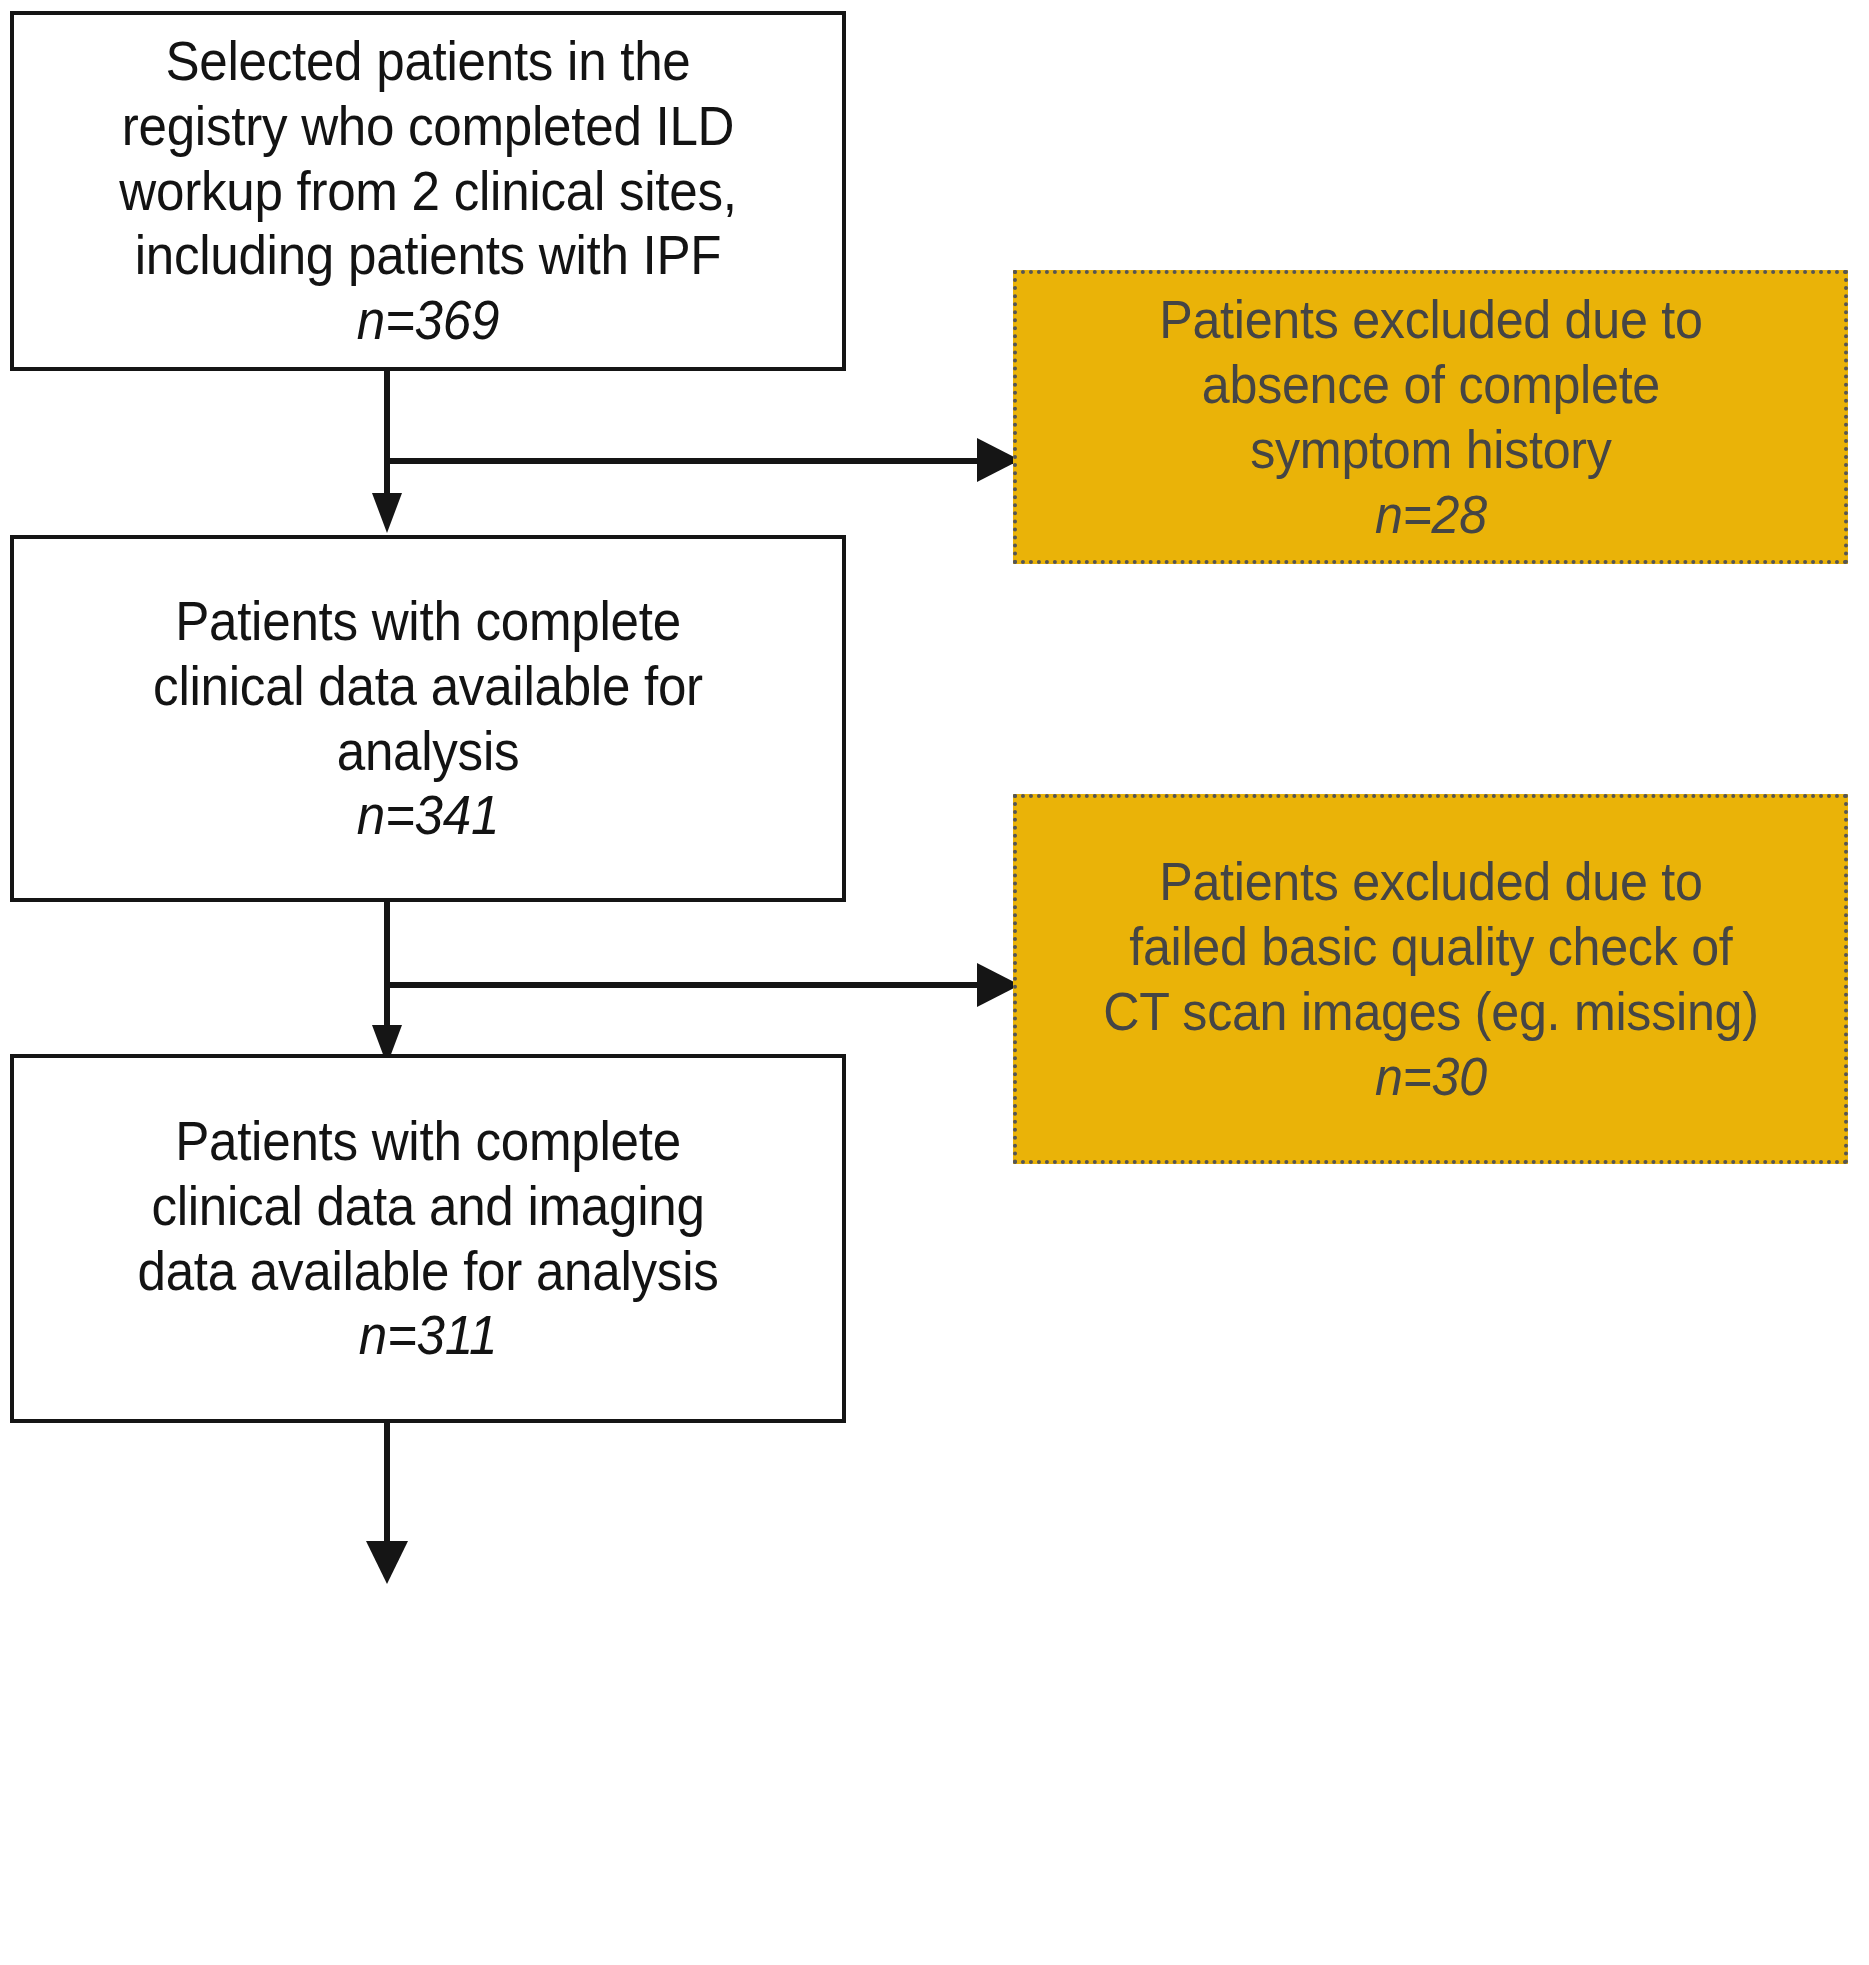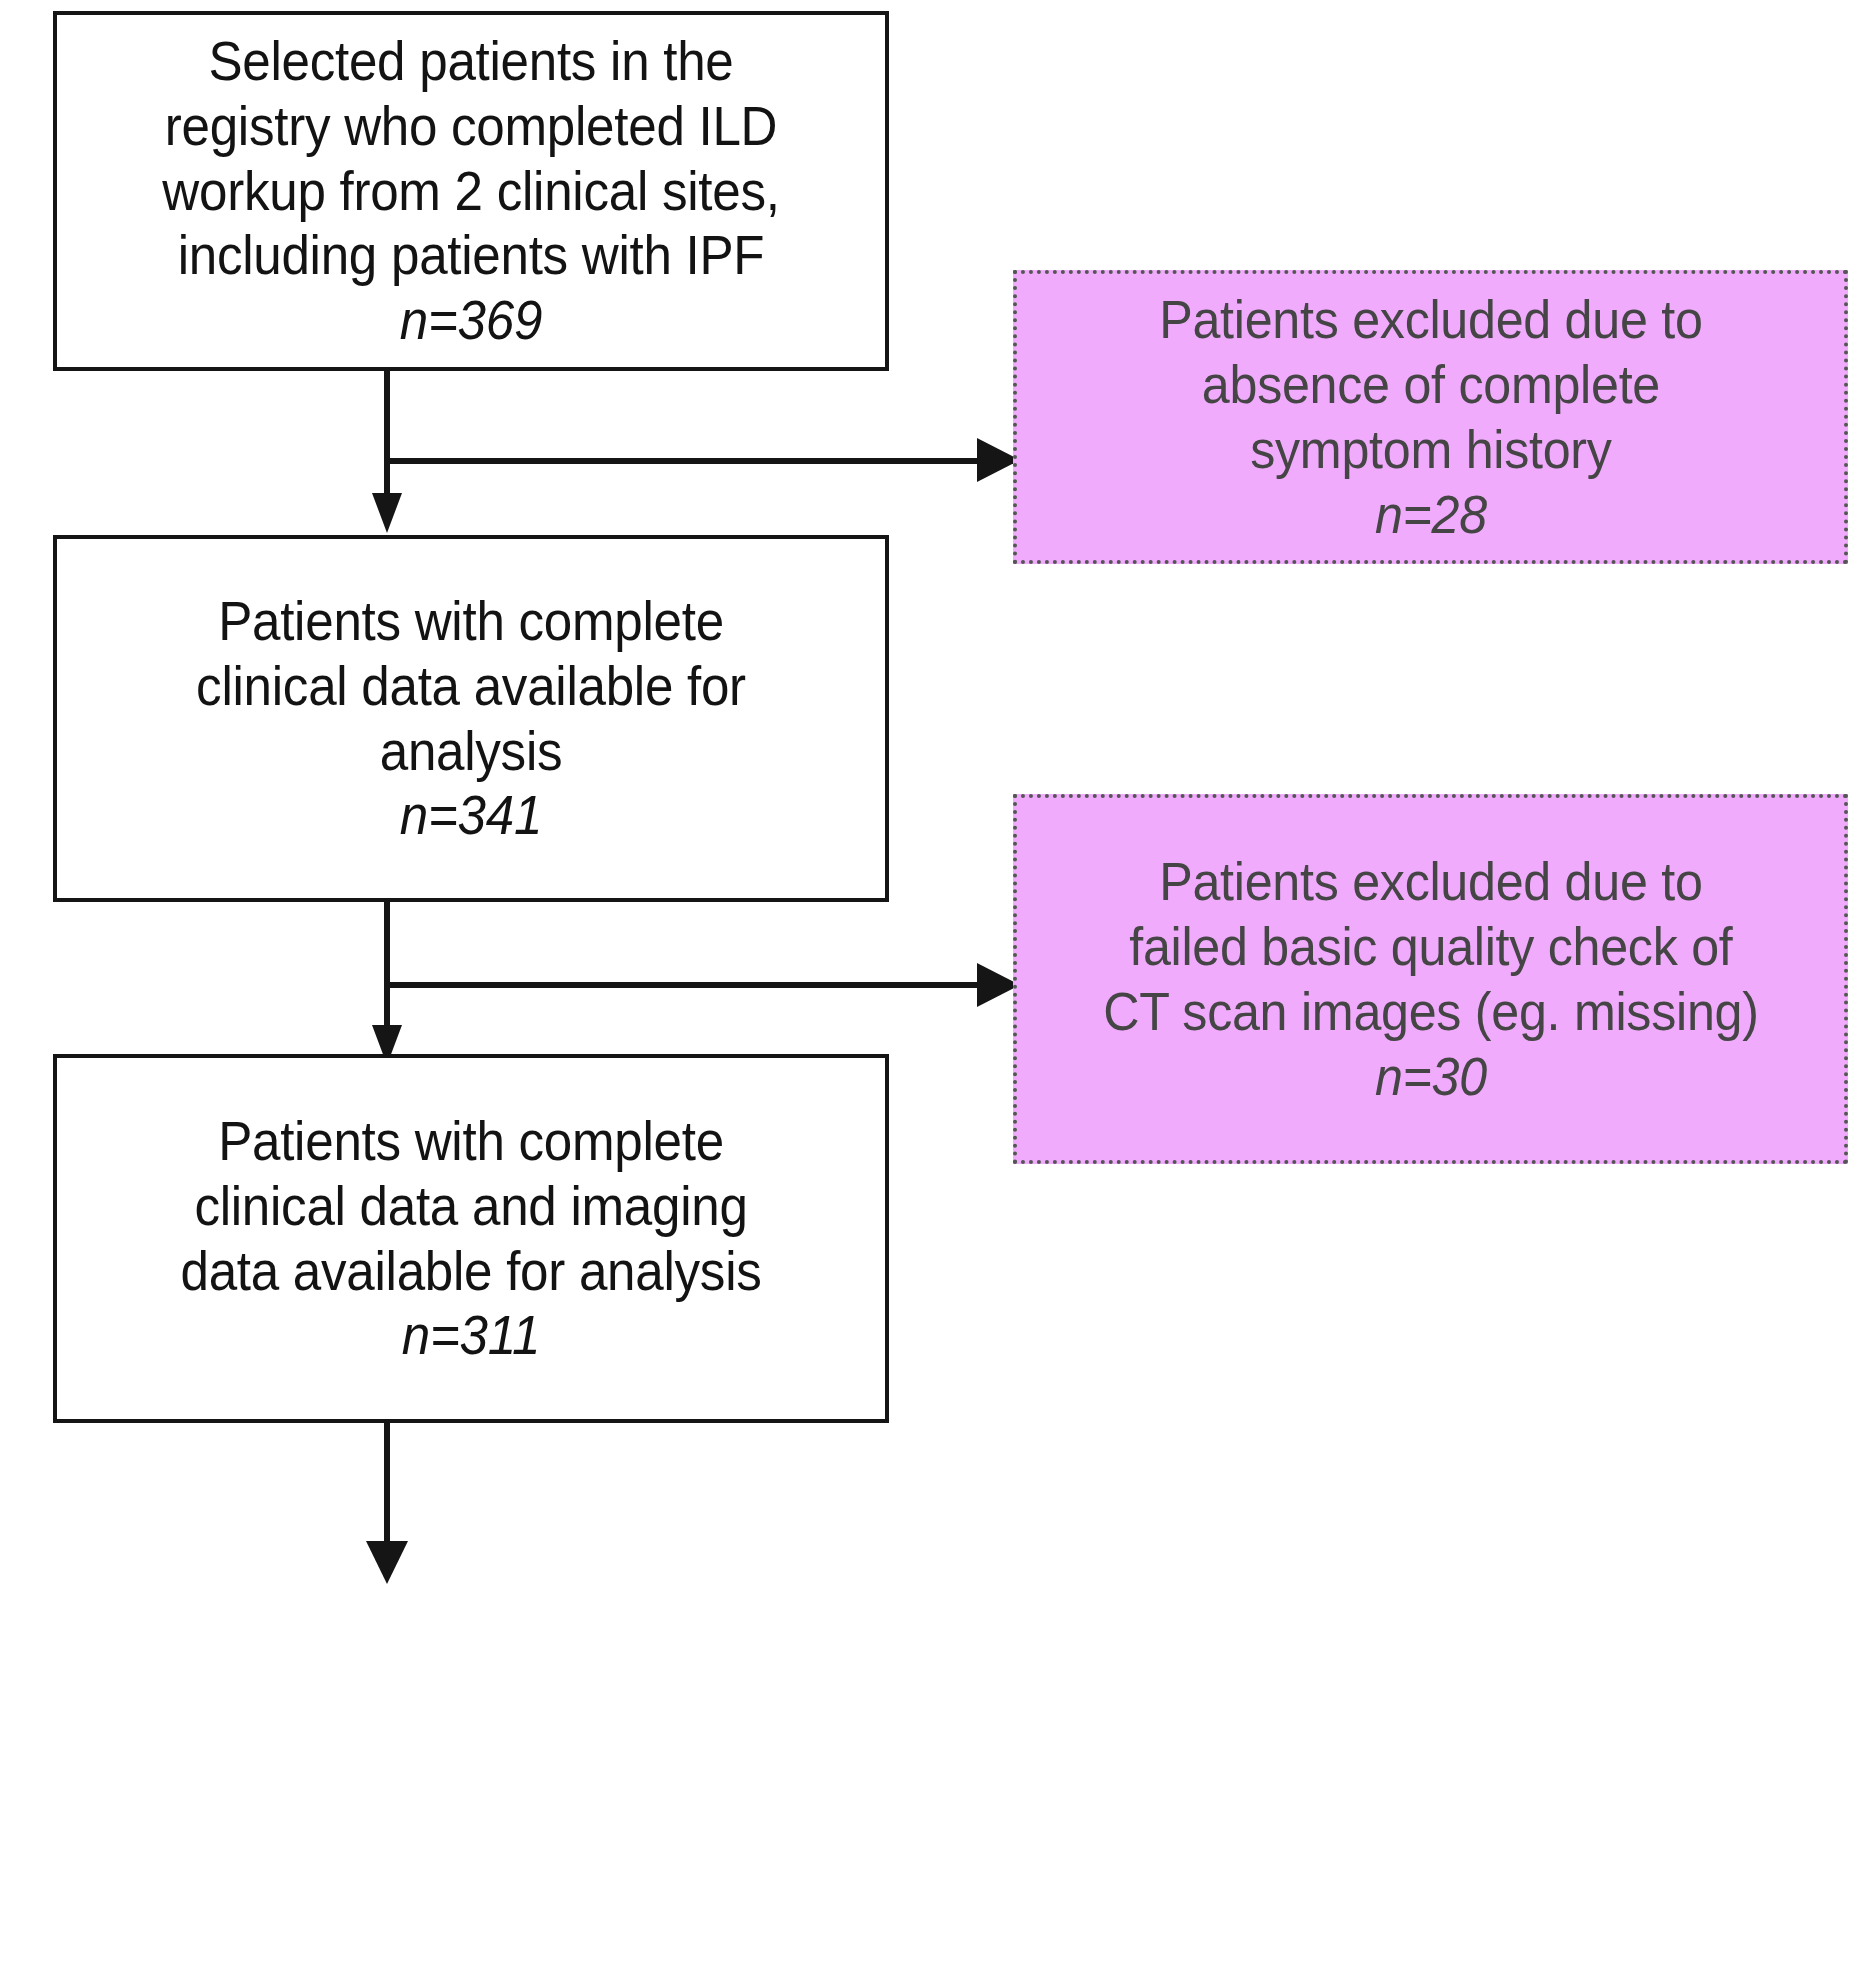--- a/index.html
+++ b/index.html
@@ -22,21 +22,20 @@
   
   .node {
     position: absolute;
     box-sizing: border-box;
     background: #ffffff;
     border: 4.8px solid #151515;
     display: flex;
     align-items: center;
     justify-content: center;
     padding: 14px 18px;
-    margin-left: 43px;
   }
   .node .txt {
     width: 100%;
     text-align: center;
     color: #131313;
     font-size: 55px;
     line-height: 1.18;
     letter-spacing: -0.3px;
     font-stretch: condensed;
     transform: scaleX(0.93);
@@ -47,21 +46,21 @@
     display: block;
   }
   .inl {
     font-style: italic;
   }
 
   
   .excl {
     position: absolute;
     box-sizing: border-box;
-    background: #f0abfc;
+    background: #eab308;
     border: 4.2px dotted #555555;
     display: flex;
     align-items: center;
     justify-content: flex-end;
     padding: 7px 23.6px;
   }
   .excl .txt {
     width: 100%;
     text-align: center;
     color: #454545;

